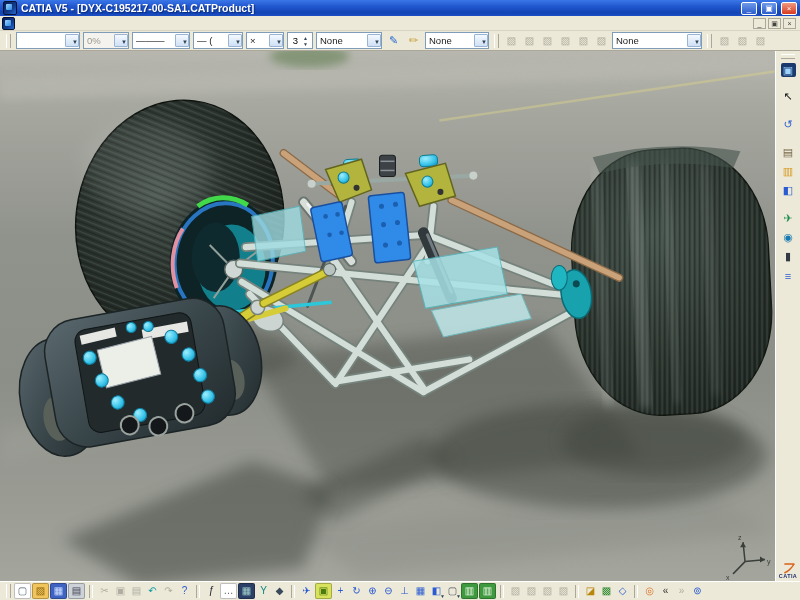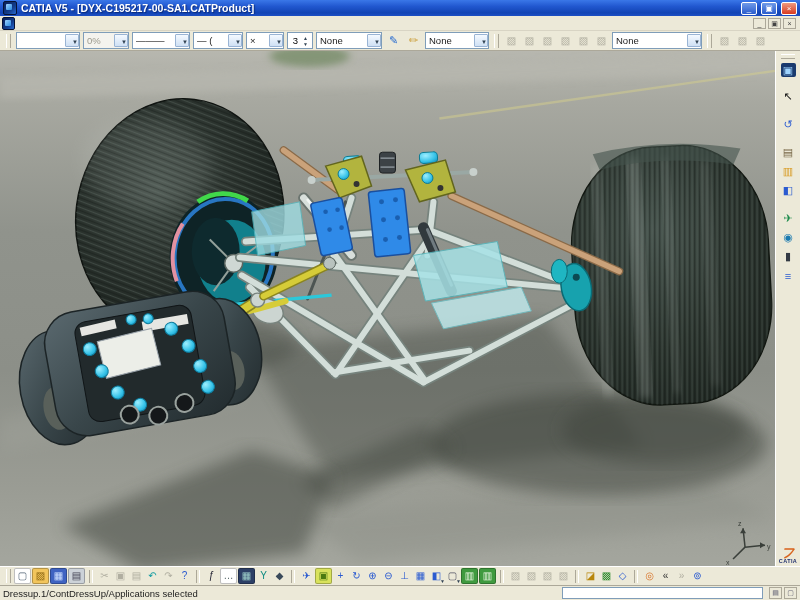--- a/index.html
+++ b/index.html
@@ -466,21 +466,13 @@
       <span class="bi ti" style="color: rgb(184, 134, 11);">◪</span>
       <span class="bi ti" style="color: rgb(46, 139, 46);">▩</span>
       <span class="bi ti" style="color: rgb(43, 91, 208);">◇</span>
       <span class="sep"></span>
       <span class="bi ti" style="color: rgb(216, 116, 42);">◎</span>
       <span class="bi ti" style="color: rgb(51, 51, 51);">«</span>
       <span class="bi ti gray" style="color: rgb(176, 174, 160);">»</span>
       <span class="bi ti" style="color: rgb(43, 91, 208);">⊚</span>
     </div>
 
-  <div class="statusbar">
-    <span class="status-msg">Dressup.1/ContDressUp/Applications selected</span>
-    <input class="status-input" value="" style="">
-    <span id="statusButtons" style="display:flex;gap:2px;">
-        <button class="sbtn">▤</button>
-        <button class="sbtn">▢</button>
-      </span>
-  </div>
 </div>
 
 </body></html>

